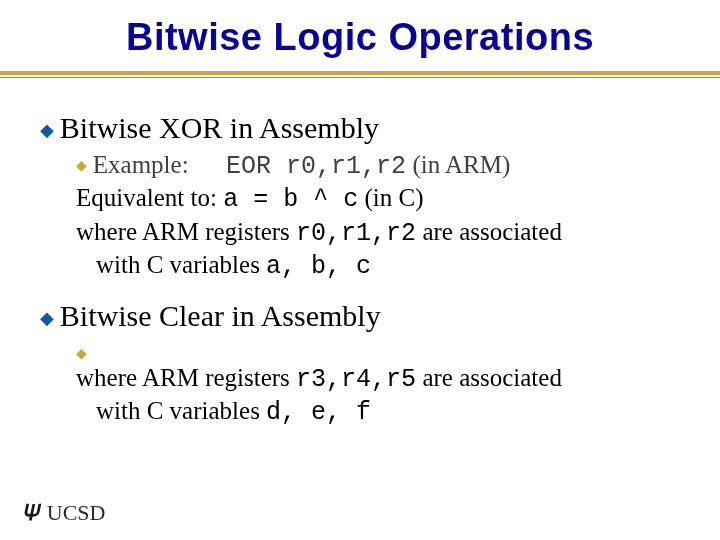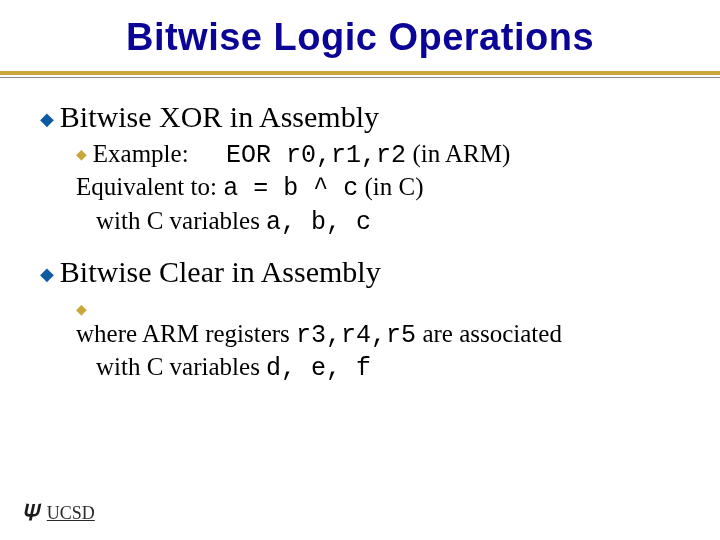--- a/index.html
+++ b/index.html
@@ -37,21 +37,21 @@
     background: #8a8a8a;
     width: 100%;
     margin-top: 2px;
   }
   .content {
     padding: 10px 30px 0 40px;
   }
   .lvl1 {
     display: flex;
     align-items: flex-start;
-    margin-top: 12px;
+    margin-top: 23px;
   }
   .lvl1 .bullet {
     color: #0b5aa2;
     font-size: 18px;
     margin-right: 6px;
     margin-top: 8px;
   }
   .lvl1 .text {
     font-size: 30px;
     color: #000;
@@ -63,21 +63,21 @@
     margin-top: 4px;
   }
   .lvl2 .bullet {
     color: #c9a73a;
     font-size: 14px;
     margin-right: 6px;
     margin-top: 8px;
   }
   .lvl2 .text {
     font-size: 25px;
-    color: #000000;
+    color: #404040;
     line-height: 1.25;
   }
   .cont {
     margin-left: 36px;
     font-size: 25px;
     line-height: 1.25;
   }
   .mono {
     font-family: "Courier New", Courier, monospace;
   }
@@ -89,23 +89,22 @@
     align-items: center;
     gap: 6px;
   }
   .logo .trident {
     font-size: 22px;
     color: #1a1a1a;
     font-weight: bold;
   }
   .logo .ucsd {
     font-family: Georgia, "Times New Roman", serif;
-    font-size: 18px;
+    font-size: 22px;
     color: #2a2a2a;
-    text-decoration: underline;
   }
   .diamond::before {
     content: "◆";
   }
 </style>
 </head>
 <body>
 
 <div class="slide">
   <div class="title">Bitwise Logic Operations</div>
@@ -122,20 +121,23 @@
     <div class="lvl2">
       <span class="bullet diamond"></span>
       <span class="text">
         <span>Example:</span>&nbsp;&nbsp;&nbsp;&nbsp;&nbsp;
         <span class="mono">EOR r0,r1,r2</span><span> (in ARM)</span>
       </span>
     </div>
     <div class="cont">
       <span>Equivalent to: </span><span class="mono">a = b ^ c</span><span> (in C)</span>
     </div>
+    <div class="cont">
+      <span>where ARM registers </span><span class="mono">r0,r1,r2</span><span> are associated</span>
+    </div>
     <div class="cont" style="padding-left:20px">
       <span>with C variables </span><span class="mono">a, b, c</span>
     </div>
 
     <div class="lvl1" style="margin-top:17px">
       <span class="bullet diamond"></span>
       <span class="text">Bitwise Clear in Assembly</span>
     </div>
 
     <div class="lvl2">

